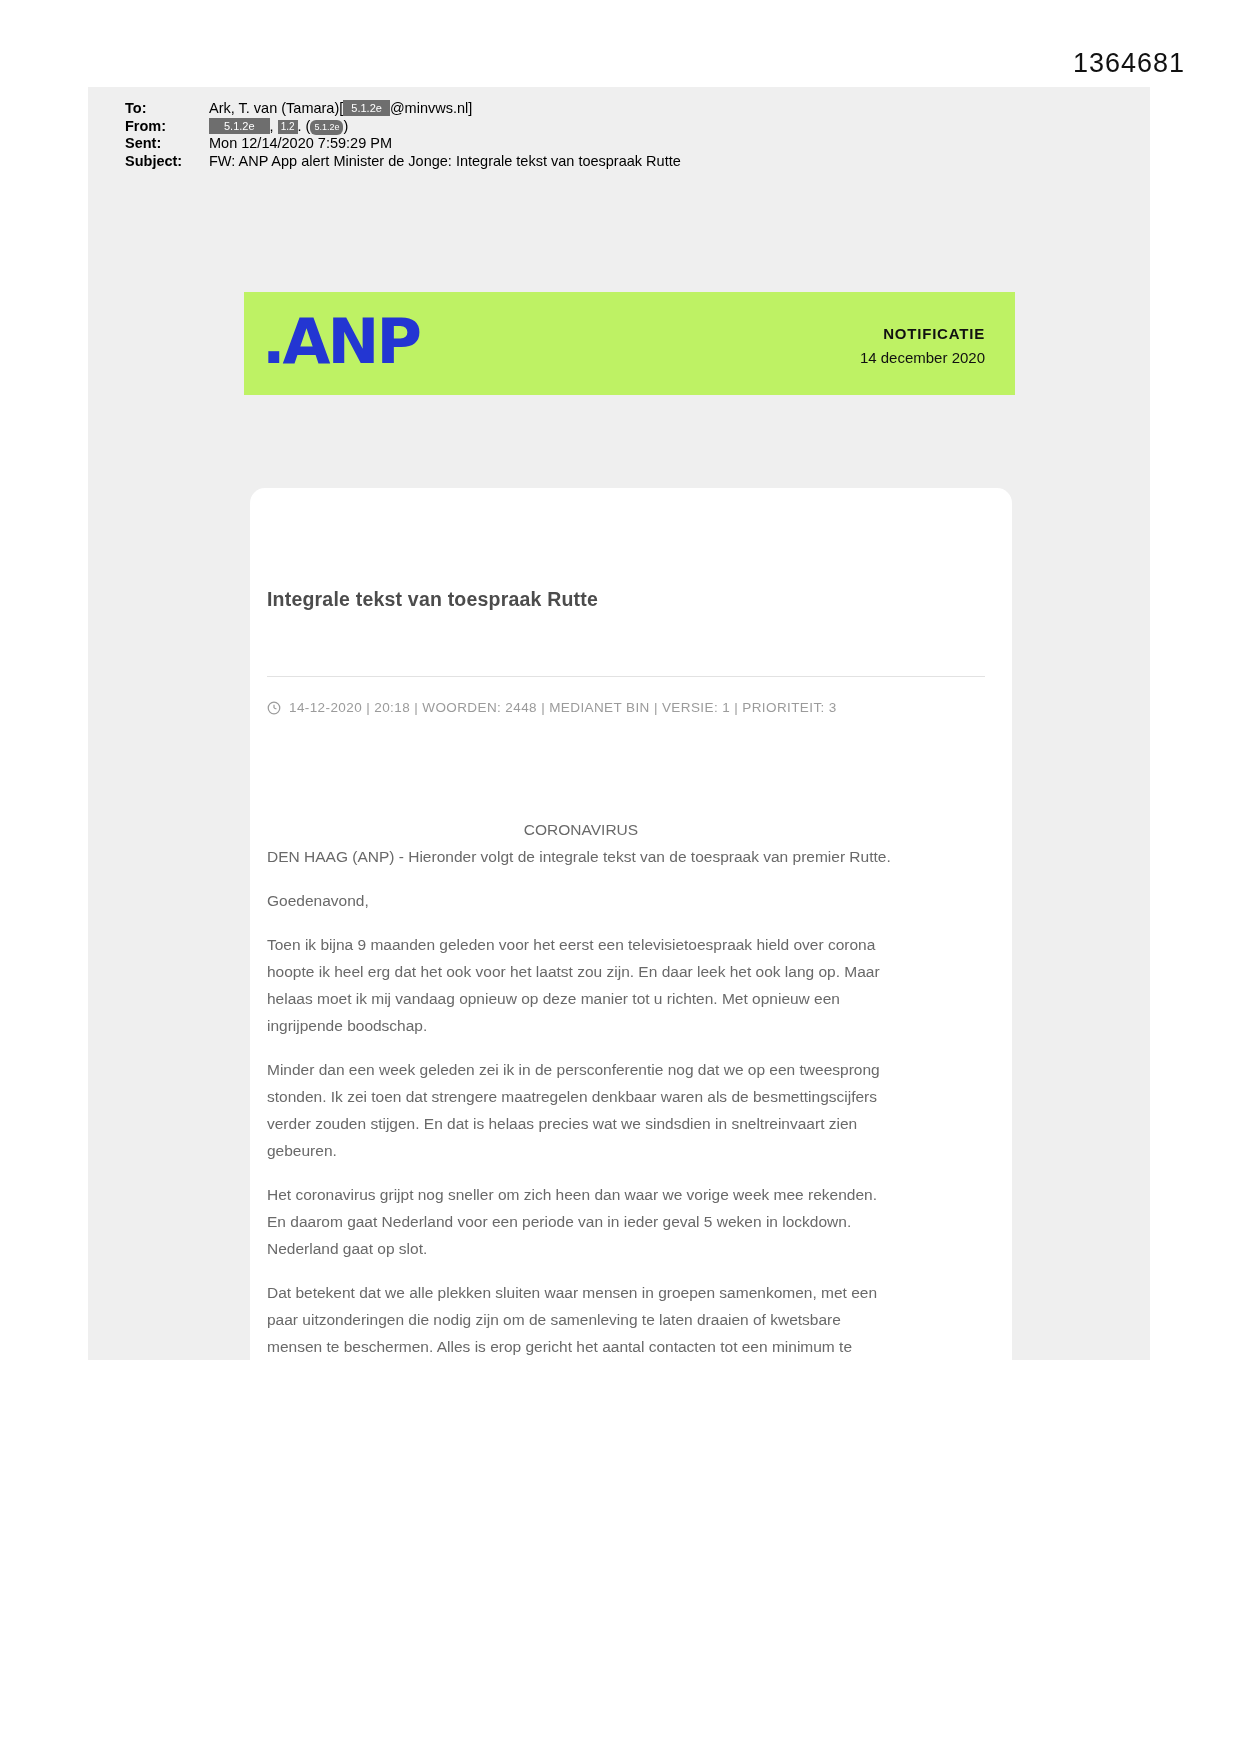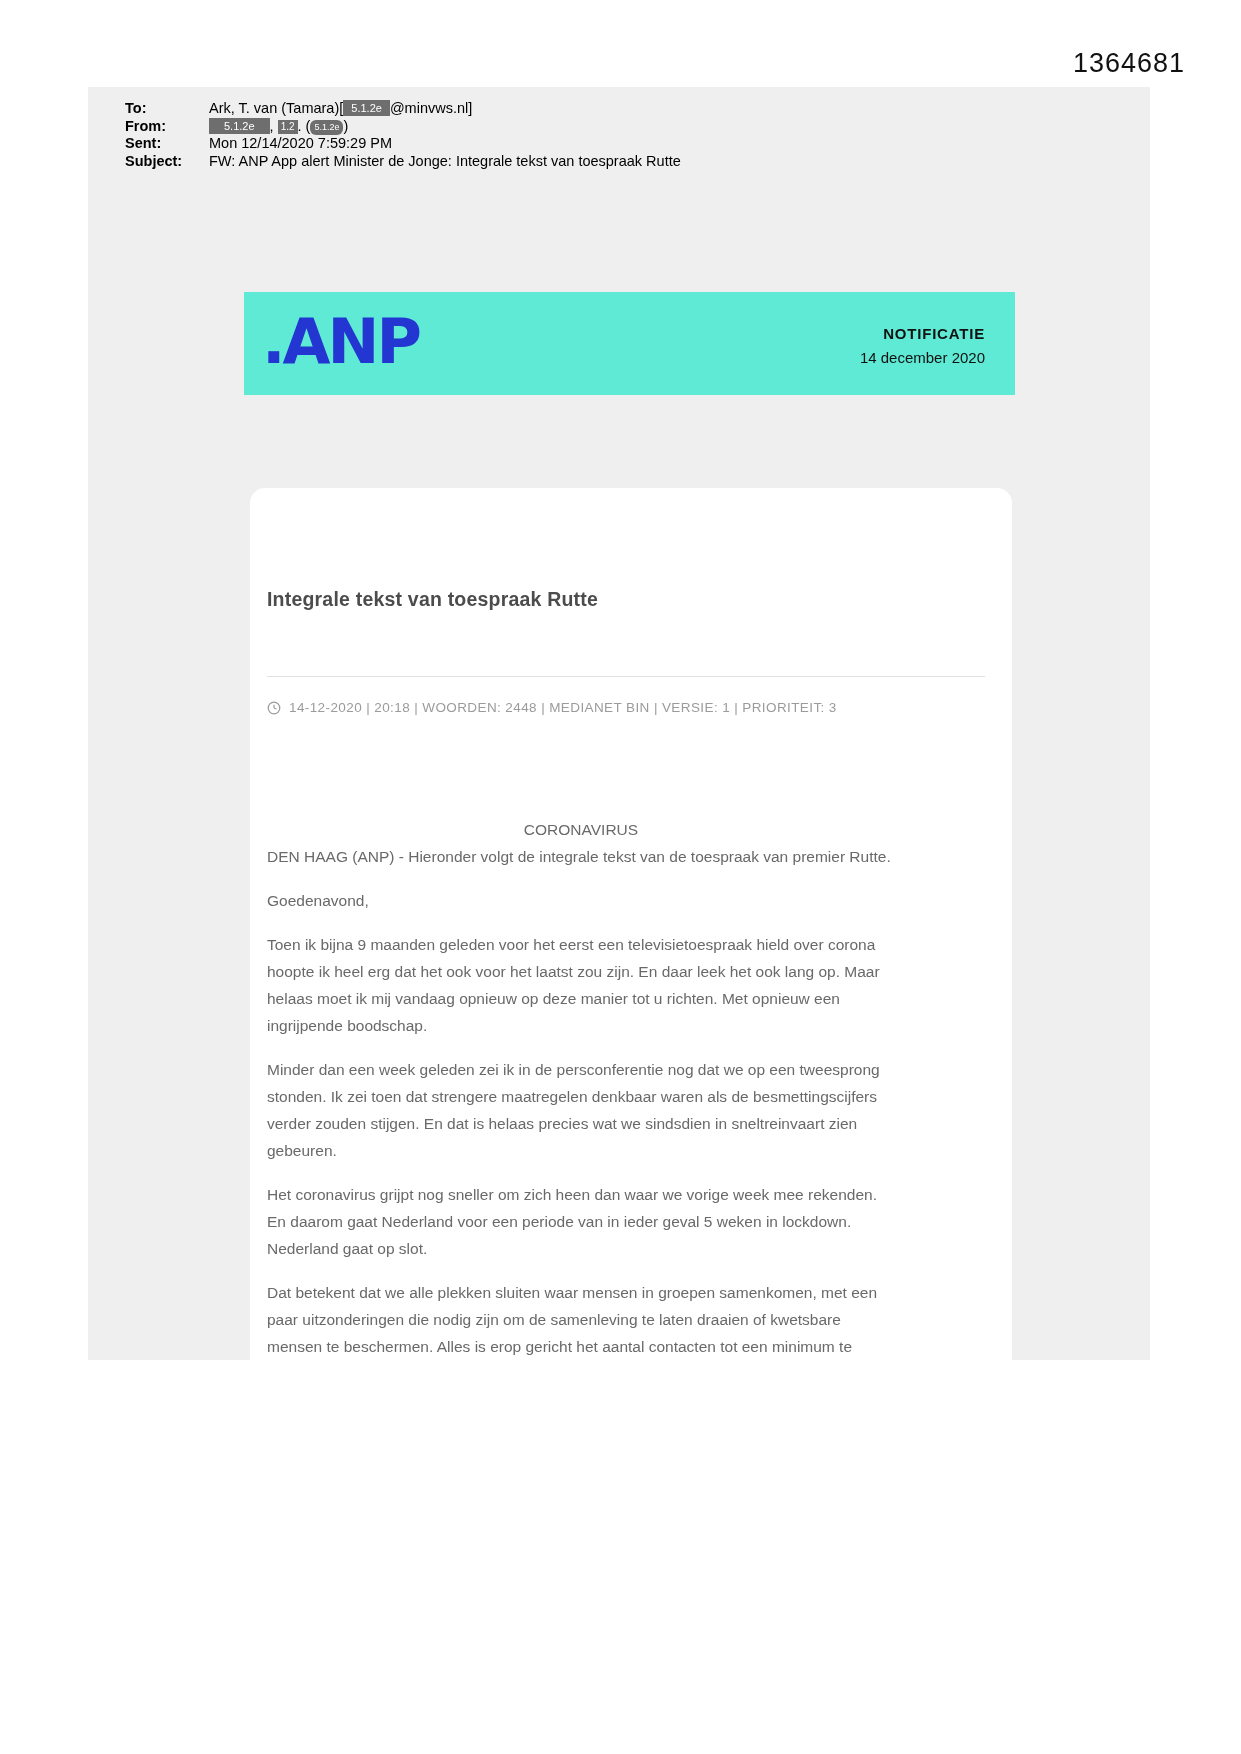--- a/index.html
+++ b/index.html
@@ -60,21 +60,21 @@
   .redact.tiny  { font-size: 10px;  padding: 2px 3px; line-height: 10px; }
   .redact.small { font-size: 9px;  padding: 2px 4px; line-height: 11px; border-radius: 6px; }
 
   
   .anp-box {
     position: absolute;
     left: 156px;
     top: 205px;
     width: 771px;
     height: 103px;
-    background: #5eead4;
+    background: #bef264;
   }
   .anp-logo {
     position: absolute;
     left: 18px;
     top: 50%;
     transform: translateY(-54%);
     font-family: "DejaVu Sans", sans-serif;
     font-weight: bold;
     font-size: 62px;
     letter-spacing: -3px;

